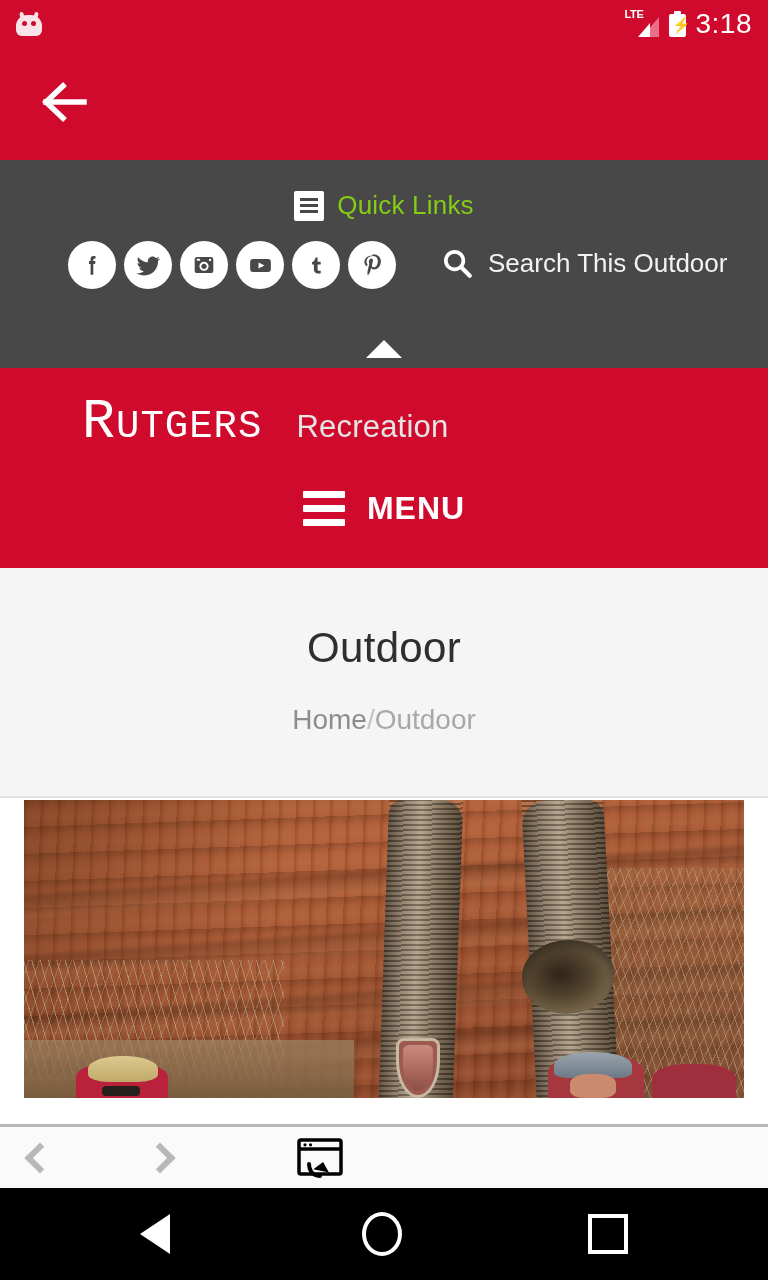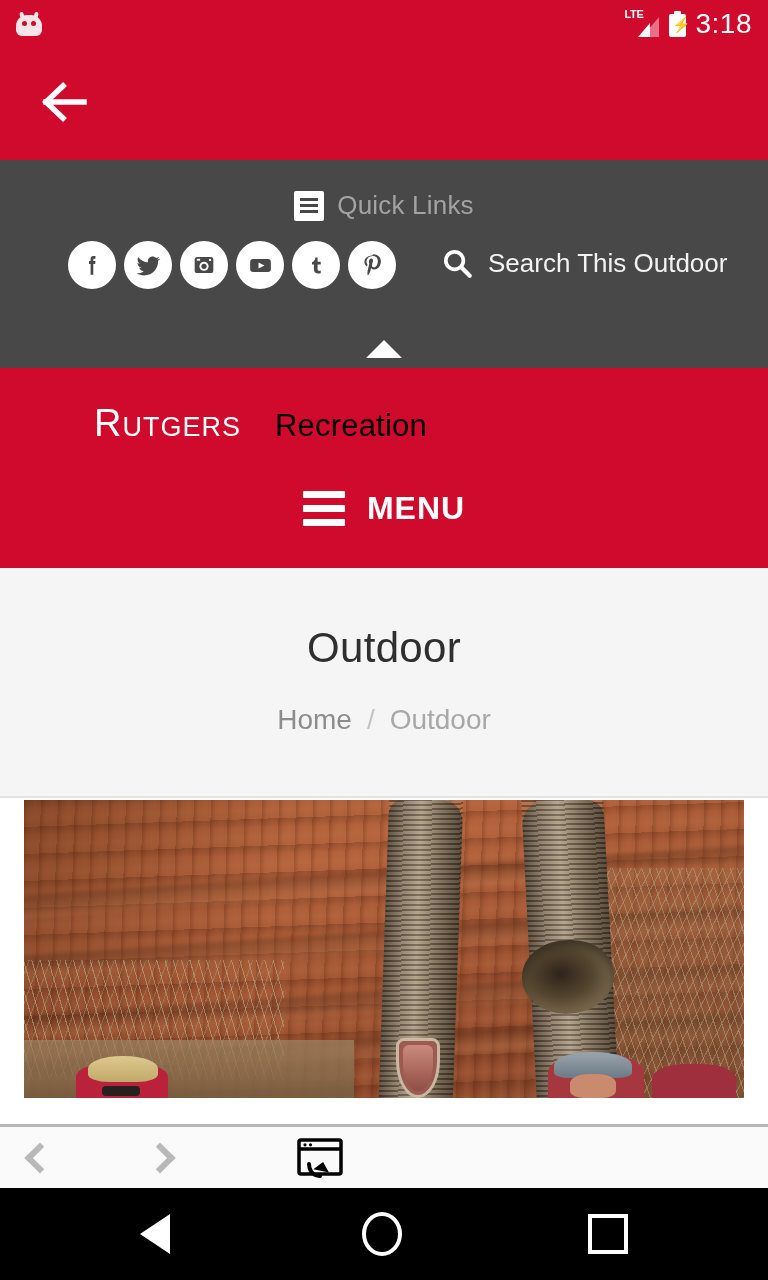--- a/index.html
+++ b/index.html
@@ -92,21 +92,21 @@
     position: absolute; top: 30px; left: 0; width: 768px;
     display: flex; align-items: center; justify-content: center; gap: 13px;
     cursor: pointer;
   }
   .ql-icon {
     width: 30px; height: 30px; background: #ffffff; border-radius: 2px;
     display: flex; flex-direction: column; justify-content: center;
     align-items: center; gap: 3px;
   }
   .ql-icon i { display: block; width: 18px; height: 3px; background: #484848; }
-  .ql-label { color: #a3a3a3; font-size: 26px; font-weight: 300; letter-spacing: 0.2px; }
+  .ql-label { color: #84cc16; font-size: 26px; font-weight: 300; letter-spacing: 0.2px; }
 
   .socialrow {
     position: absolute; top: 81px; left: 68px;
     display: flex; align-items: center; gap: 8px;
   }
   .sicon {
     width: 48px; height: 48px; border-radius: 50%; background: #ffffff;
     display: flex; align-items: center; justify-content: center;
     cursor: pointer; color: #484848;
   }
@@ -132,29 +132,28 @@
   .brandbar {
     position: absolute; top: 368px; left: 0; width: 768px; height: 200px;
     background: #cf0a2c;
   }
   .brandrow {
     position: absolute; top: 26px; left: 82px;
     display: flex; align-items: baseline; gap: 34px;
   }
   .rutgers-wordmark {
     color: #ffffff;
-    font-family: Liberation Sans, sans-serif;
-    font-size: 38px;
+    font-family: Liberation Mono, monospace;
+    font-size: 55px;
     font-variant: small-caps;
     letter-spacing: 1px;
     line-height: 58px;
-    margin-left: 12px;
   }
   .unit-name {
-    color: #000000; font-size: 31px; font-weight: 400; letter-spacing: 0.2px;
+    color: #e5e5e5; font-size: 31px; font-weight: 400; letter-spacing: 0.2px;
   }
   .menurow {
     position: absolute; top: 122px; left: 0; width: 768px;
     display: flex; align-items: center; justify-content: center; gap: 22px;
     cursor: pointer;
   }
   .burger { display: flex; flex-direction: column; gap: 7px; }
   .burger i { display: block; width: 42px; height: 7px; background: #ffffff; border-radius: 1px; }
   .menu-label { color: #ffffff; font-size: 32px; font-weight: bold; letter-spacing: 1px; }
 
@@ -162,21 +161,21 @@
   .titleband {
     position: absolute; top: 568px; left: 0; width: 768px; height: 230px;
     background: #f5f5f5; border-bottom: 2px solid #e2e2e2;
   }
   .page-title {
     position: absolute; top: 56px; left: 0; width: 768px; text-align: center;
     color: #2f2f2f; font-size: 42px; font-weight: 400; letter-spacing: 0.3px;
   }
   .breadcrumb {
     position: absolute; top: 136px; left: 0; width: 768px;
-    display: flex; align-items: center; justify-content: center; gap: 15px;
+    display: flex; align-items: center; justify-content: center; gap: 0;
     font-size: 28px; font-weight: 300;
   }
   .bc-link { color: #8d8d8d; cursor: pointer; }
   .bc-sep { color: #c4c4c4; }
   .bc-current { color: #a8a8a8; }
 
   
   .photo-wrap {
     position: absolute; top: 800px; left: 24px;
     width: 720px; height: 298px; overflow: hidden; background: #8a4a2a;

